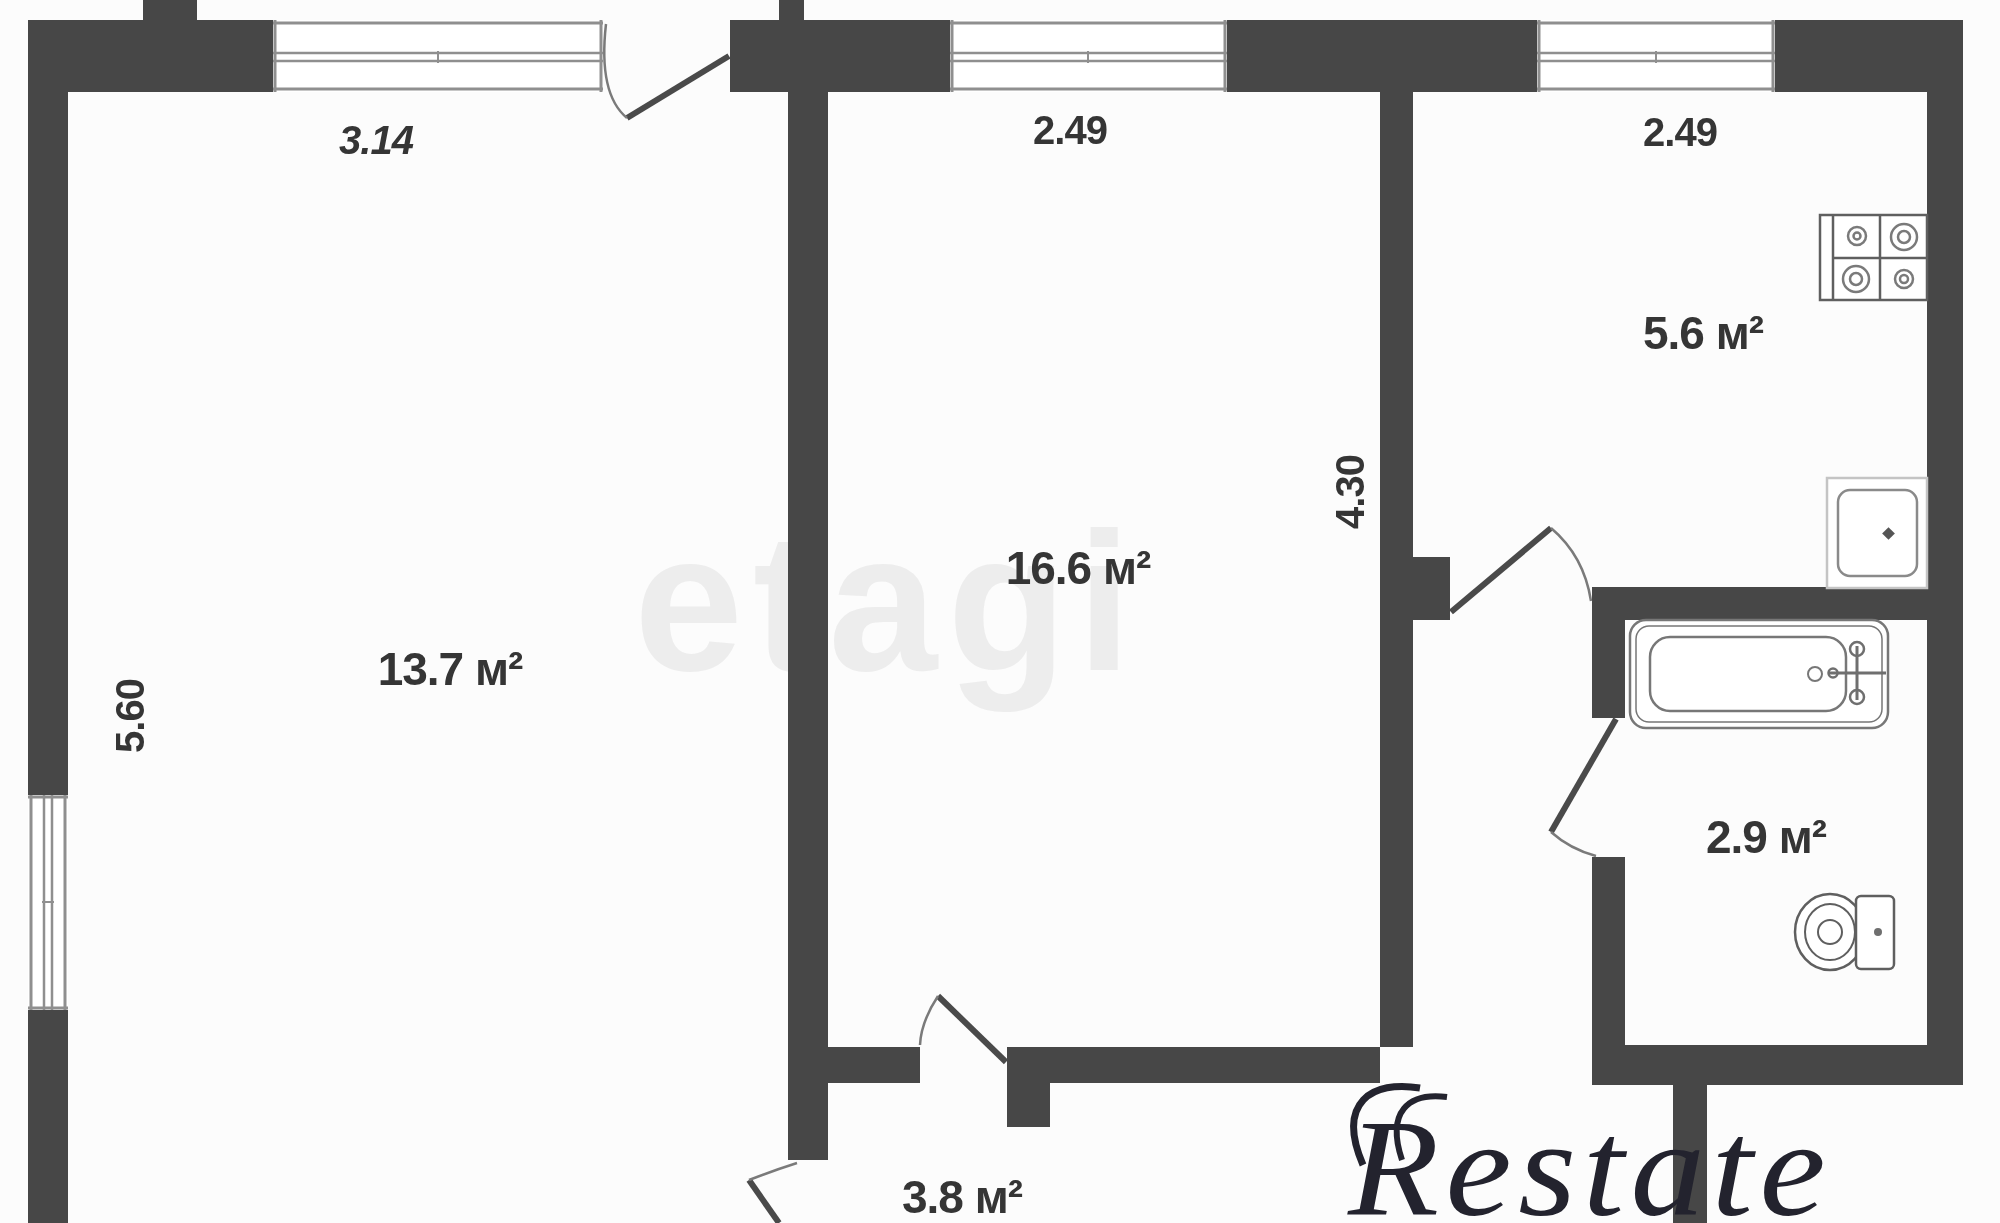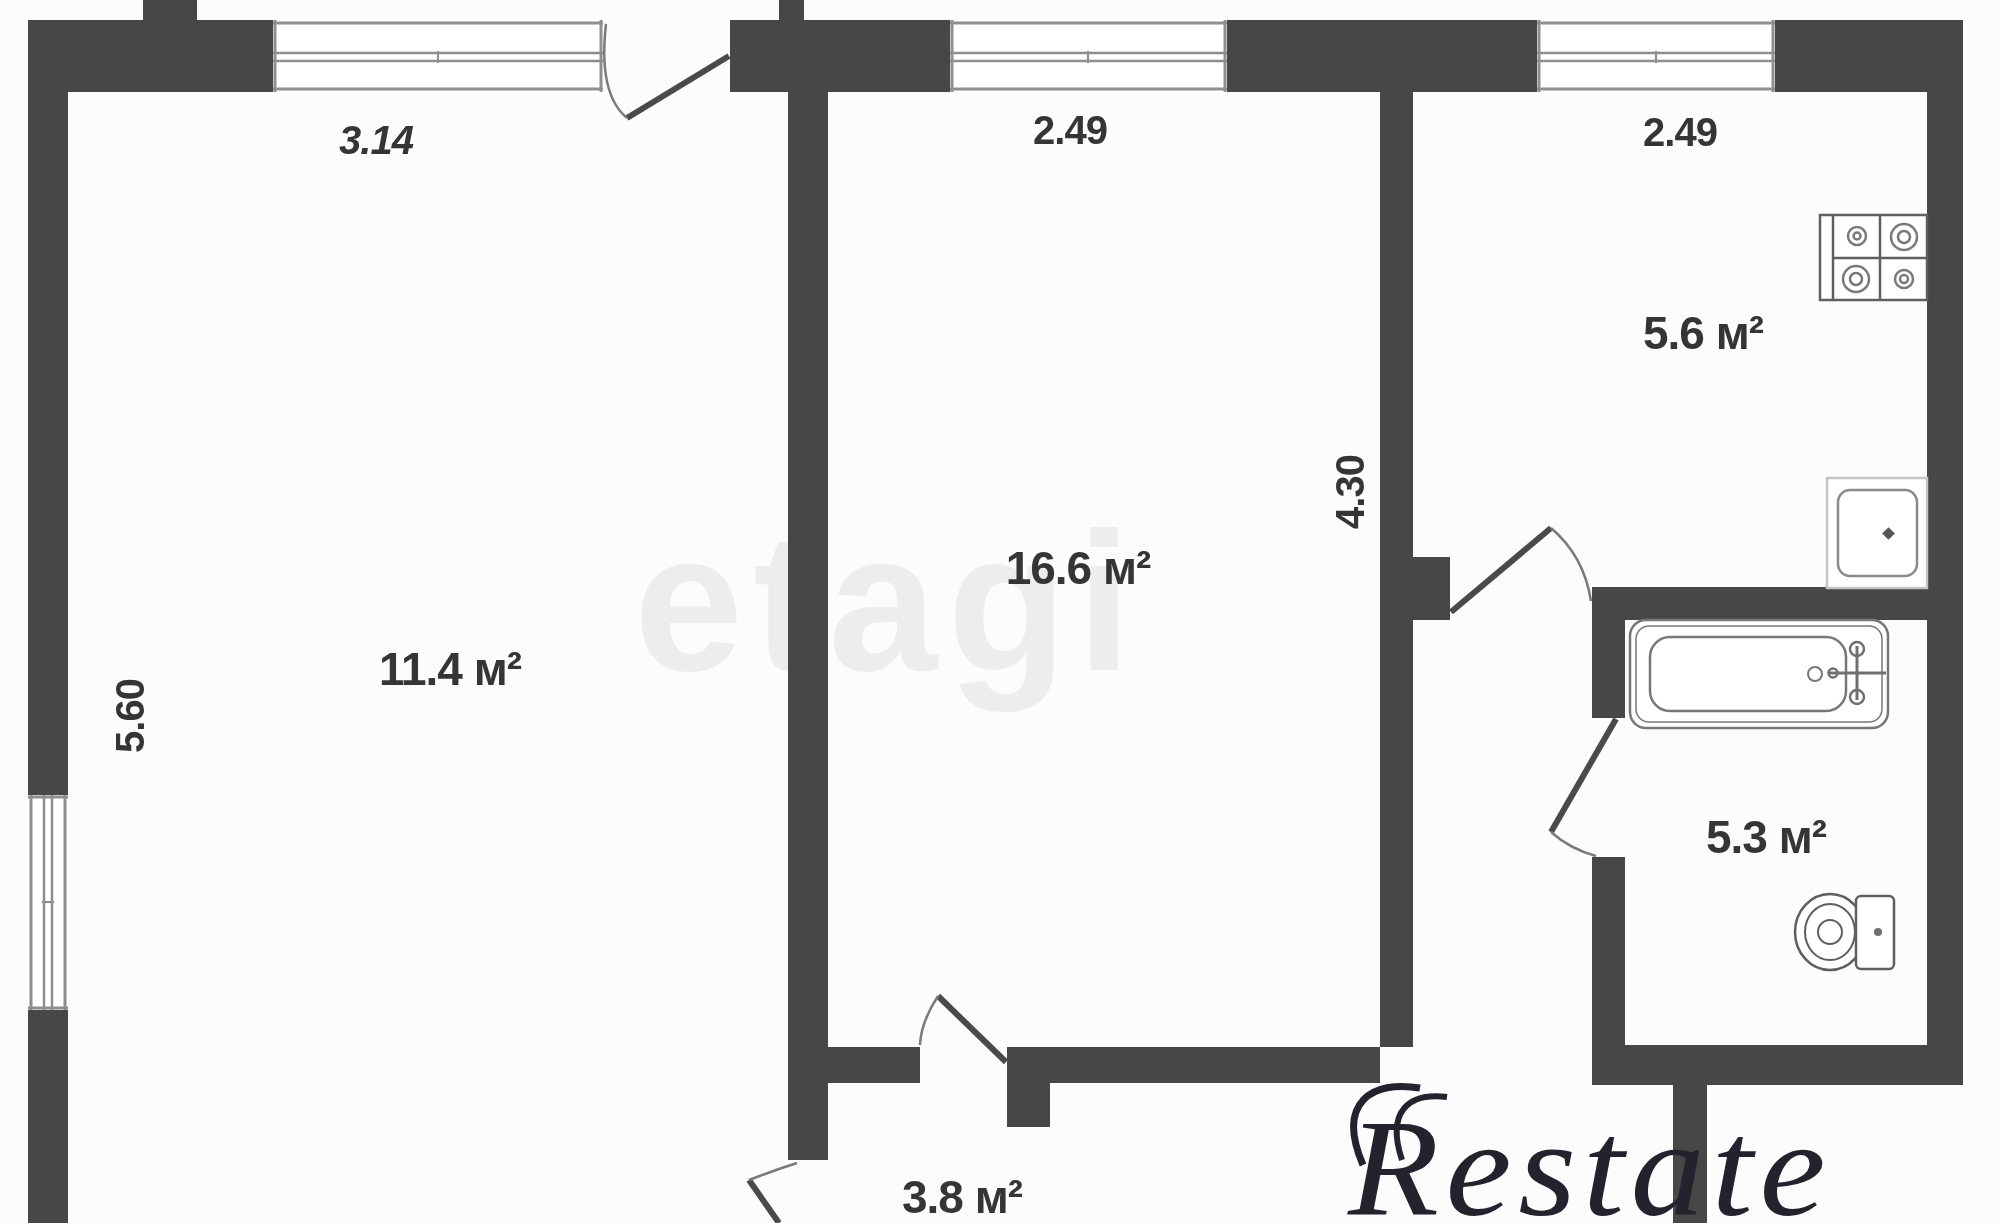--- a/index.html
+++ b/index.html
@@ -184,21 +184,21 @@
       <path d="M 1402 1160 C 1386 1112 1408 1092 1447 1097" stroke-width="6"></path>
     </g>
   </svg>
 
   <div class="lbl dim" style="left:376px;  top:140px;font-style:italic;">3.14</div>
   <div class="lbl dim" style="left:1070px; top:130px;">2.49</div>
   <div class="lbl dim" style="left:1680px; top:132px;">2.49</div>
   <div class="lbl dim vert" style="left:130px;  top:716px;">5.60</div>
   <div class="lbl dim vert" style="left:1350px; top:492px;">4.30</div>
 
-  <div class="lbl room" style="left:450px;  top:669px;">11.4 м²</div>
+  <div class="lbl room" style="left:450px;  top:669px;">13.7 м²</div>
   <div class="lbl room" style="left:1078px; top:568px;">16.6 м²</div>
   <div class="lbl room" style="left:1672px; top:333px;margin-left:31px;">5.6 м²</div>
-  <div class="lbl room" style="left:1766px; top:837px;">5.3 м²</div>
+  <div class="lbl room" style="left:1766px; top:837px;">2.9 м²</div>
   <div class="lbl room" style="left:962px;  top:1197px;">3.8 м²</div>
 
   <div class="wm-corner">Restate</div>
 
 </div>
 
 </body></html>

